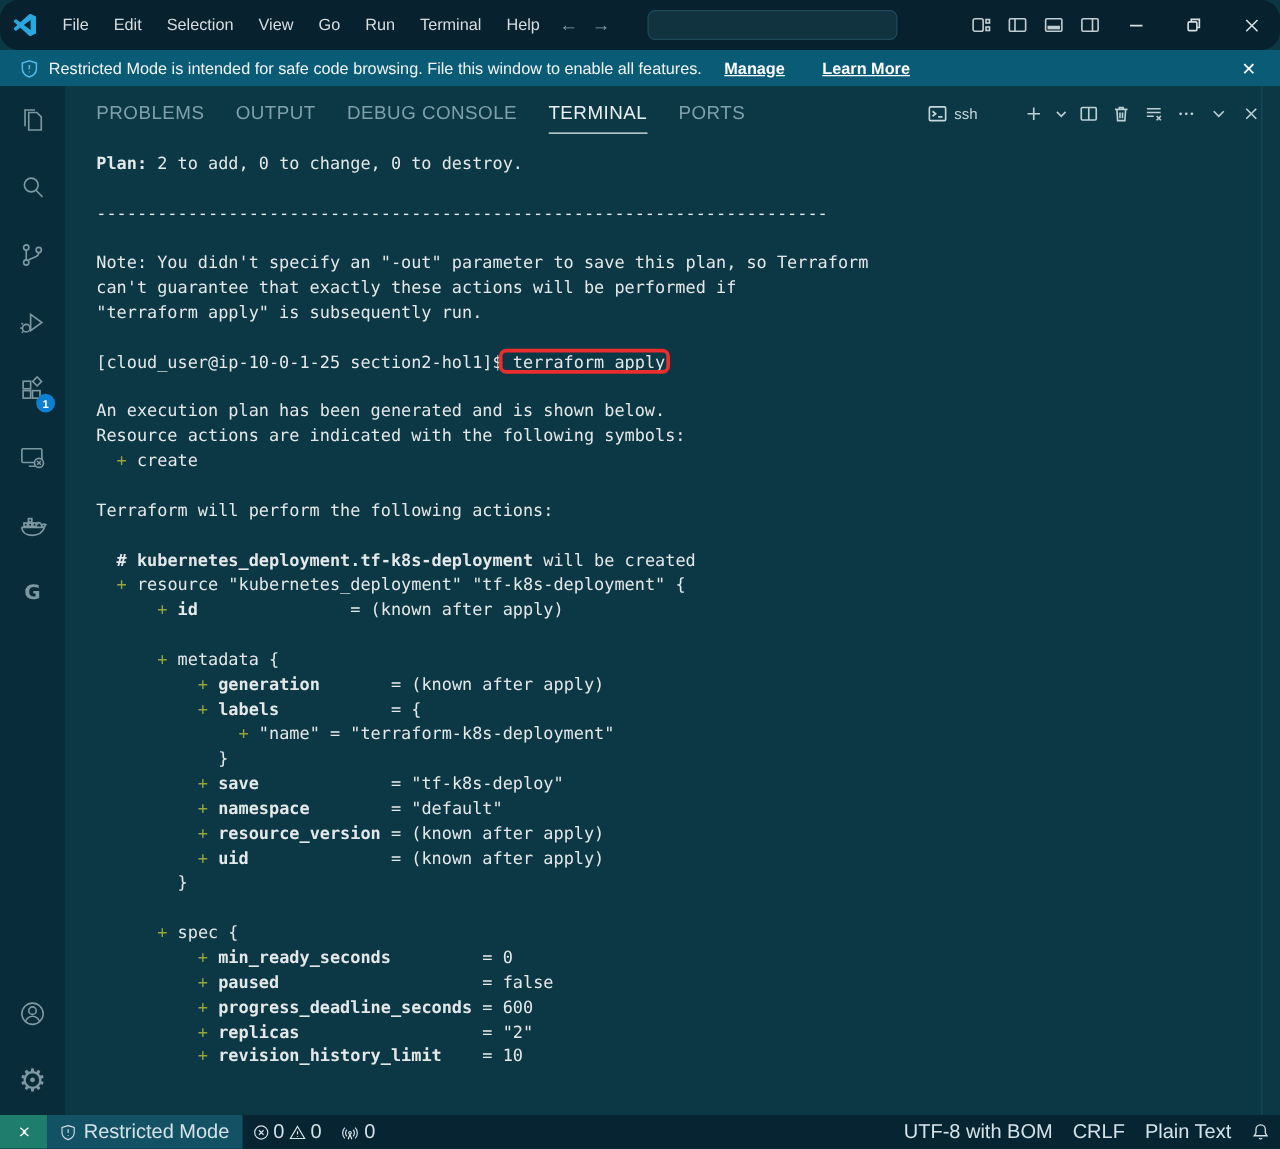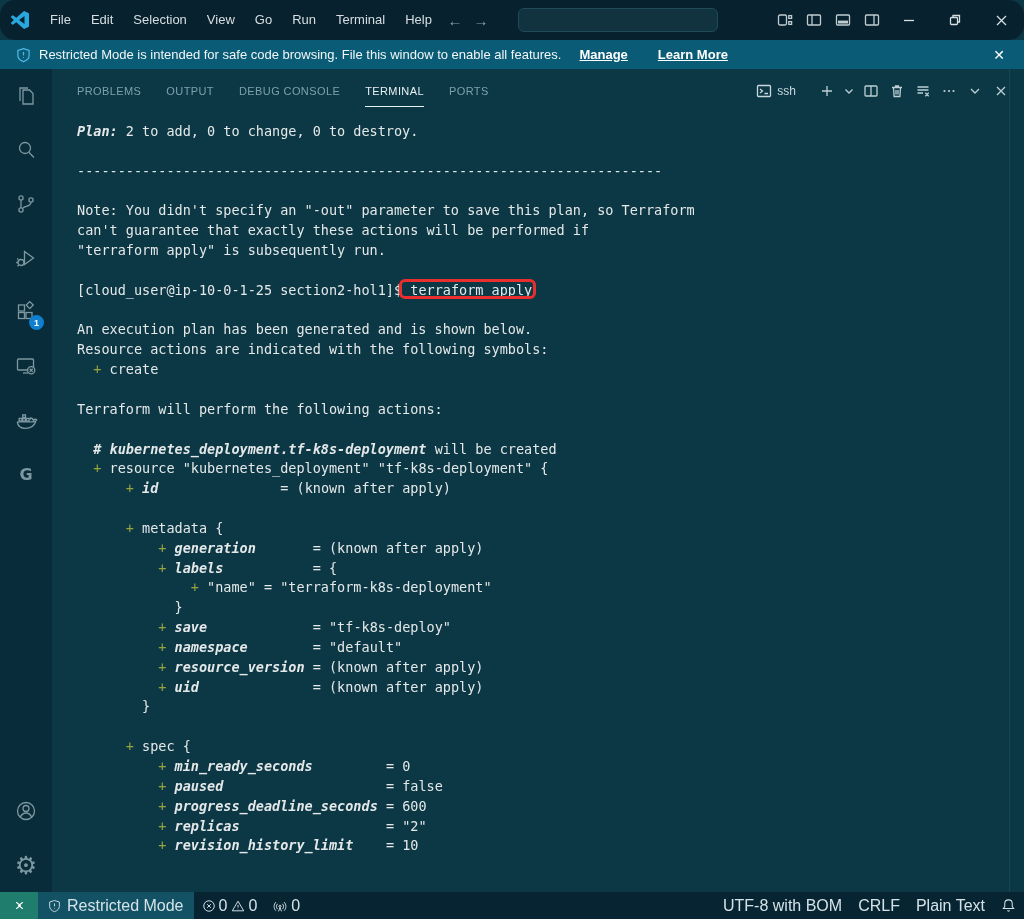--- a/index.html
+++ b/index.html
@@ -29,32 +29,32 @@
   .main { display:flex; height:823px; }
   .activitybar { width:52px; background:#092C3A; display:flex; flex-direction:column; align-items:center; color:#7D98A1; }
   .ab-item { width:52px; height:54px; display:flex; align-items:center; justify-content:center; position:relative; cursor:pointer; }
   .ab-bottom { margin-top:auto; }
   .badge { position:absolute; right:8px; bottom:9px; background:#0F7FD0; color:#fff; font-size:9px; width:15px; height:15px; border-radius:50%; display:flex; align-items:center; justify-content:center; font-weight:bold; }
   .gear-glyph { font-size:25px; line-height:1; }
 
   .panel { flex:1; background:#0C3846; display:flex; flex-direction:column; position:relative; }
   .panel::after { content:''; position:absolute; top:0; bottom:0; right:14px; width:1px; background:#15485A; }
   .panel-header { height:44px; display:flex; align-items:center; padding:0 10px 0 25px; }
-  .ptab { font-size:11px; letter-spacing:.4px; color:#7FA0AB; margin-right:25px; line-height:30px; border-bottom:1px solid transparent; cursor:pointer; }
+  .ptab { font-size:15px; letter-spacing:.4px; color:#7FA0AB; margin-right:25px; line-height:30px; border-bottom:1px solid transparent; cursor:pointer; }
   .ptab.active { color:#E8F0F2; border-bottom-color:#E8F0F2; }
   .ph-spacer { flex:1; }
-  .term-name { display:flex; align-items:center; color:#C8D8DD; font-size:12px; margin-right:18px; }
+  .term-name { display:flex; align-items:center; color:#C8D8DD; font-size:12px; margin-right:32px; }
   .term-name svg { margin-right:5px; }
   .pa-btn { width:26px; height:28px; display:flex; align-items:center; justify-content:center; color:#BCD0D6; cursor:pointer; }
   .pa-btn.narrow { width:18px; }
 
   
   .terminal { flex:1; overflow:hidden; padding:9px 0 0 25px; font-family:"DejaVu Sans Mono", monospace; font-size:13.5px; color:#E4E8E8; }
   .tline { height:19.85px; line-height:19.85px; white-space:pre; }
-  .seg-b { font-weight:bold;font-style:italic; }
+  .seg-b { font-weight:bold; }
   .seg-g { color:#97A43C; }
   .seg-r { position:relative; }
   .seg-r::after { content:''; position:absolute; left:-11px; right:-4px; top:-3px; bottom:-1px; border:3px solid #EA2D2D; border-radius:6px; }
 
   
   .statusbar { height:27px; background:#062431; display:flex; align-items:center; color:#D5E3E8; font-size:16px; }
   .sb-item { display:flex; align-items:center; gap:4px; padding:0 8px; height:100%; cursor:pointer; }
   .sb-remote { background:#1E7D6D; width:38px; justify-content:center; font-weight:bold; font-size:11px; color:#fff; padding:0; }
   .sb-restricted { background:#135264; padding:0 10px; gap:6px; }
   .sb-group { display:flex; align-items:center; gap:3px; }

